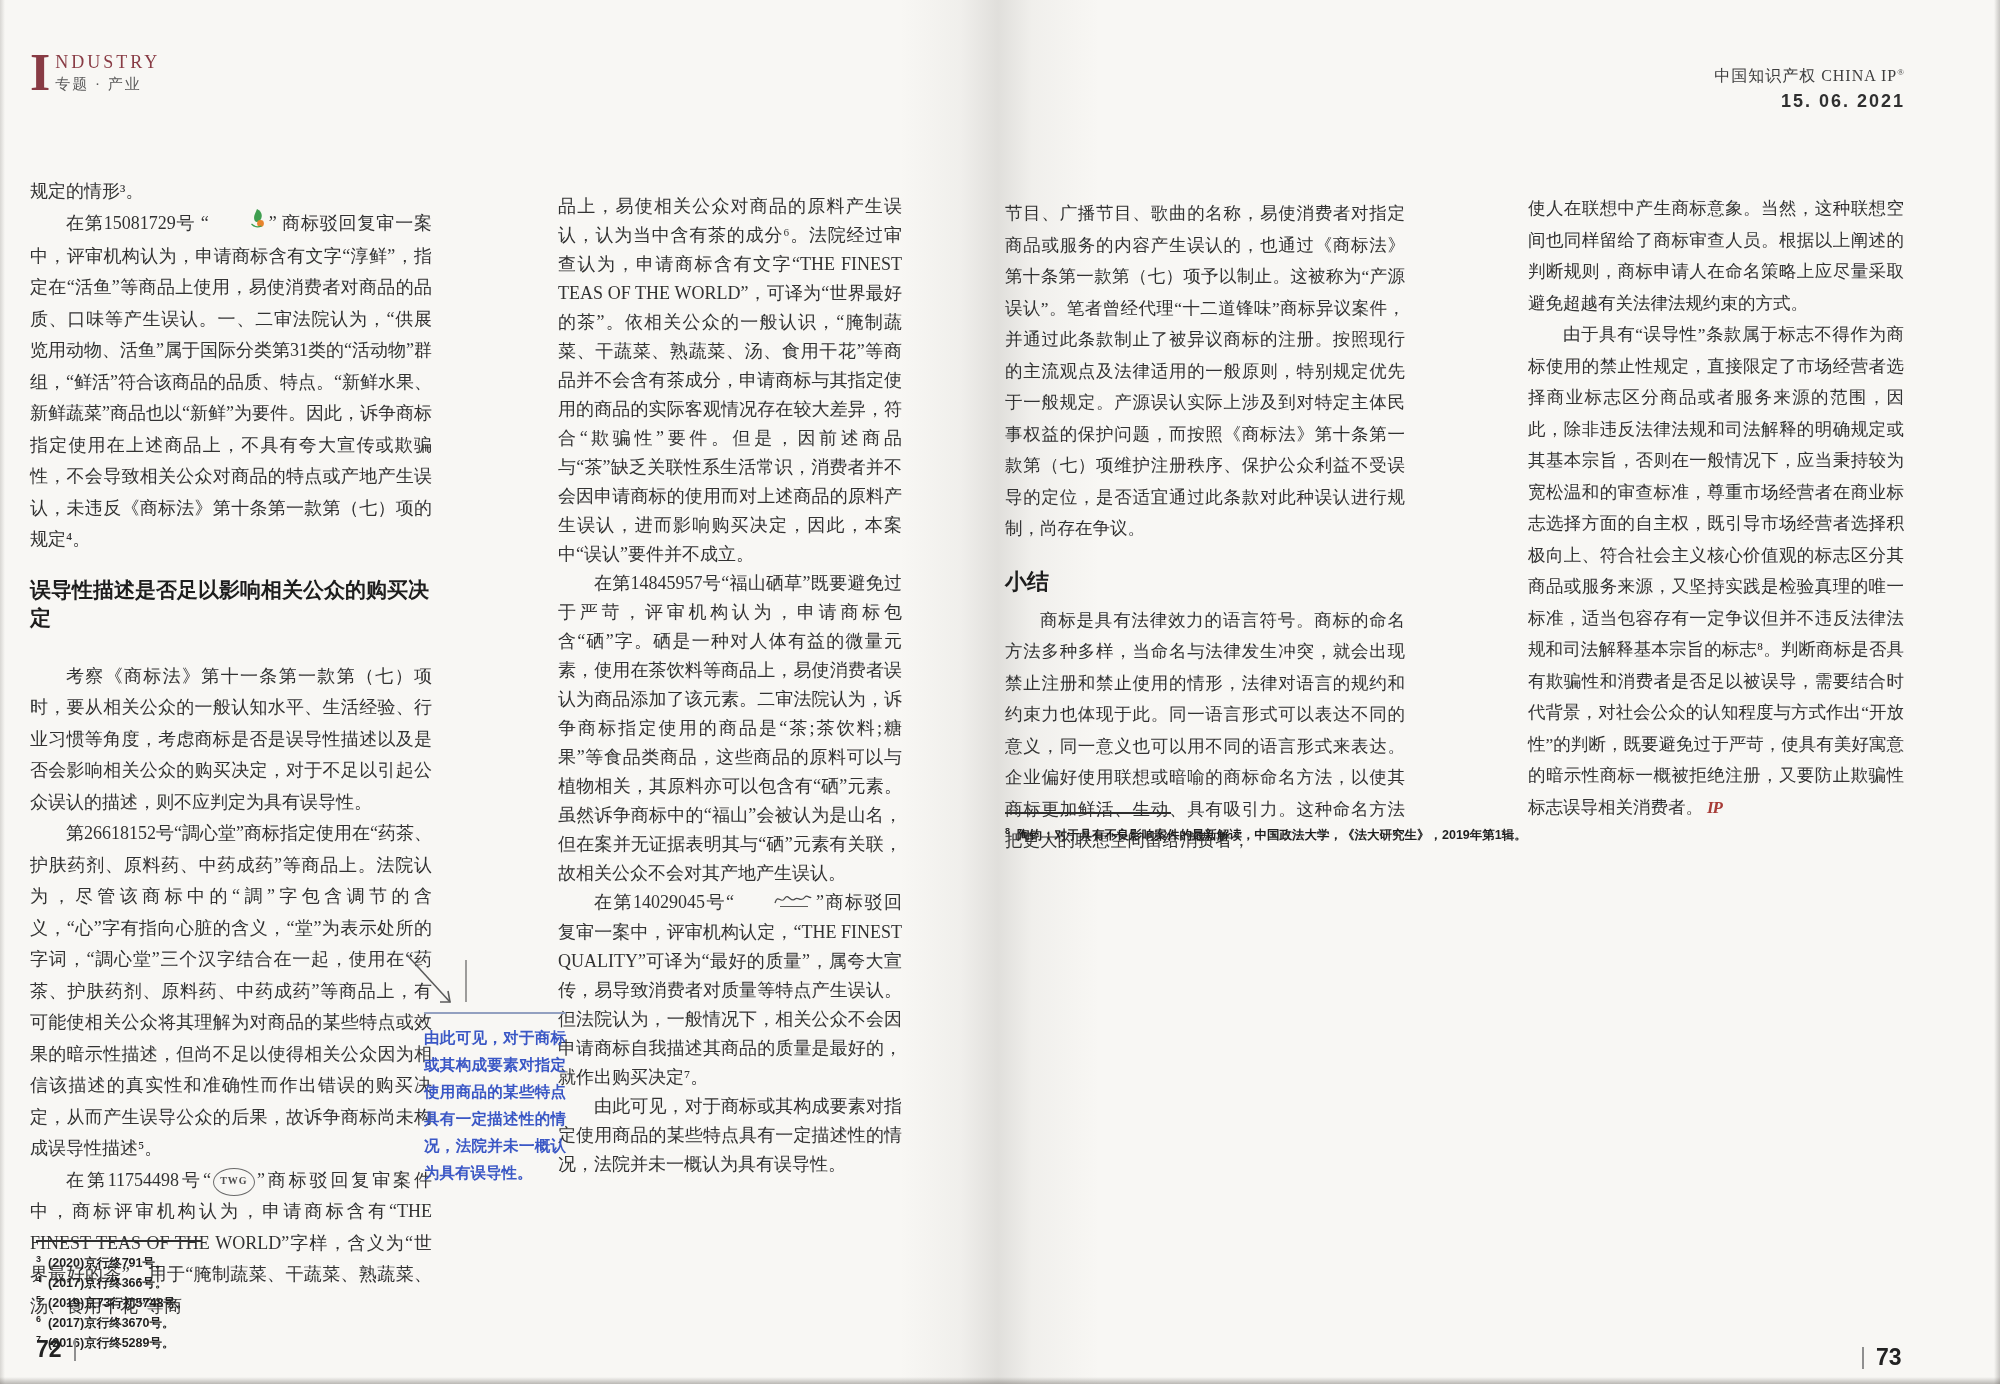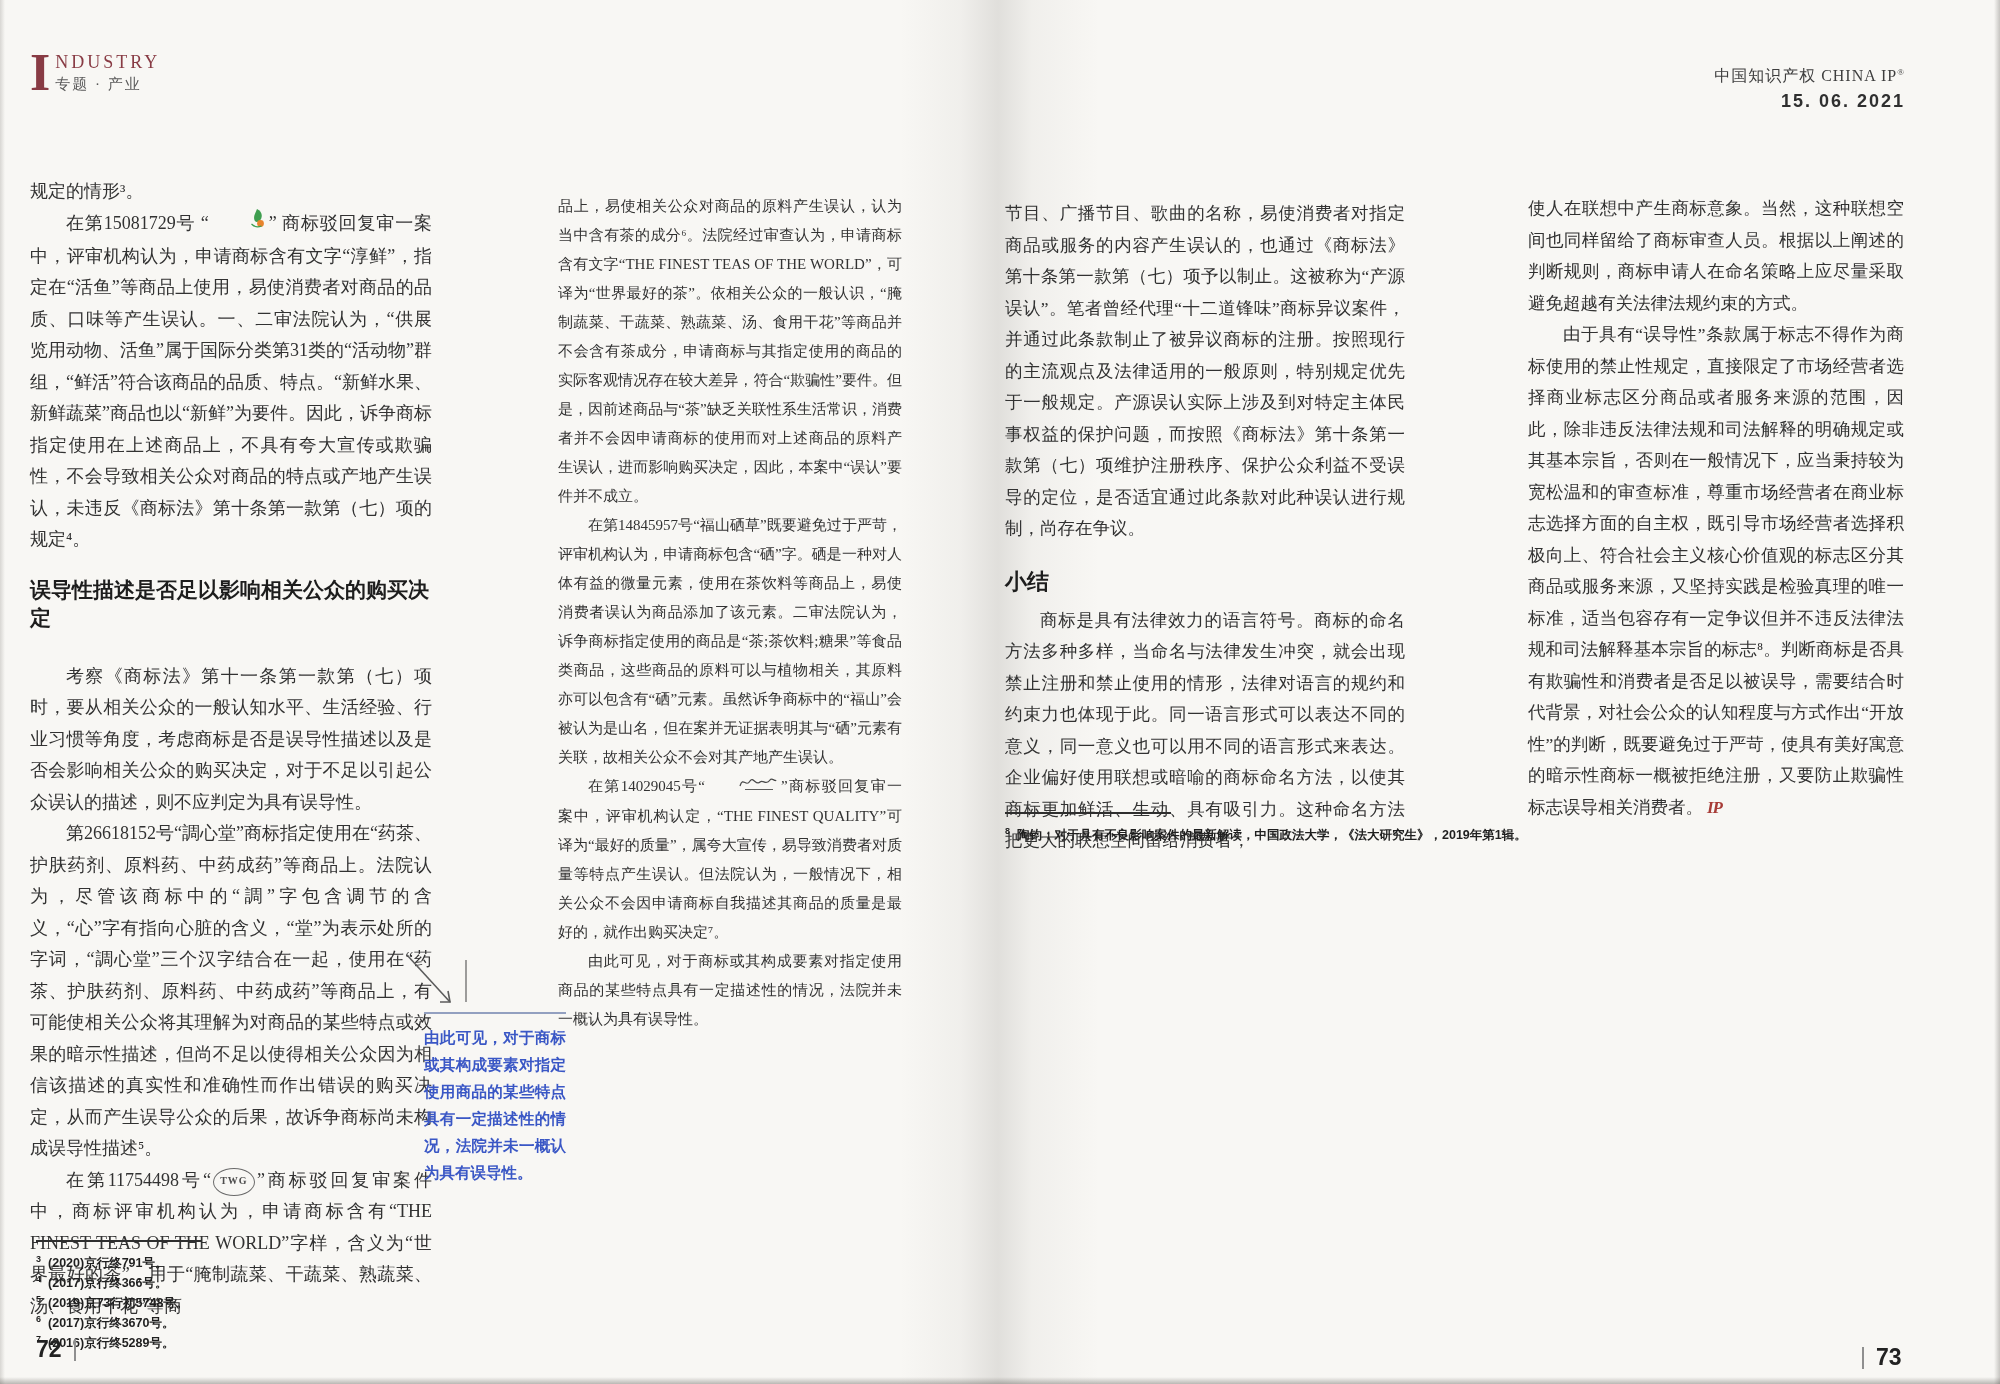--- a/index.html
+++ b/index.html
@@ -26,21 +26,21 @@
   .hdr-right { position:absolute; right:95px; top:66px; text-align:right; }
   .brand { font-size:16px; color:#3e3e3e; letter-spacing:1px; }
   .brand sup { font-size:9px; }
   .issue-date { font-family:"Liberation Sans", sans-serif; font-weight:bold; font-size:18px; color:#2f2f2f; letter-spacing:2px; margin-top:4px; }
 
   
   .col { position:absolute; text-align:justify; color:#323232; }
   .col p { margin:0; text-indent:2em; }
   .col p.noindent { text-indent:0; }
   #col1 { left:30px;  top:176px; width:402px; font-size:18px;   line-height:31.5px; }
-  #col2 { left:558px; top:192px; width:344px; font-size:15px;   line-height:29px; }
+  #col2 { left:558px; top:192px; width:344px; font-size:18px;   line-height:29px; }
   #col3 { left:1005px;top:198px; width:400px; font-size:17.5px; line-height:31.5px; }
   #col4 { left:1528px;top:193px; width:376px; font-size:17.5px; line-height:31.5px; }
   .subhead { font-family:"Liberation Sans", sans-serif; font-weight:bold; color:#1d1d1d;
     font-size:21px; line-height:28px; margin:20px 0 29px; text-align:left; }
   .subhead-small { font-family:"Liberation Sans", sans-serif; font-weight:bold; color:#1d1d1d;
     font-size:22px; line-height:26px; margin:24px 0 10px; text-align:left; }
 
   
   .tm-logo { display:inline-block; vertical-align:middle; margin:0 2px; }
   .twg { width:40px; height:26px; border:1.2px solid #6b6b6b; border-radius:50%;

